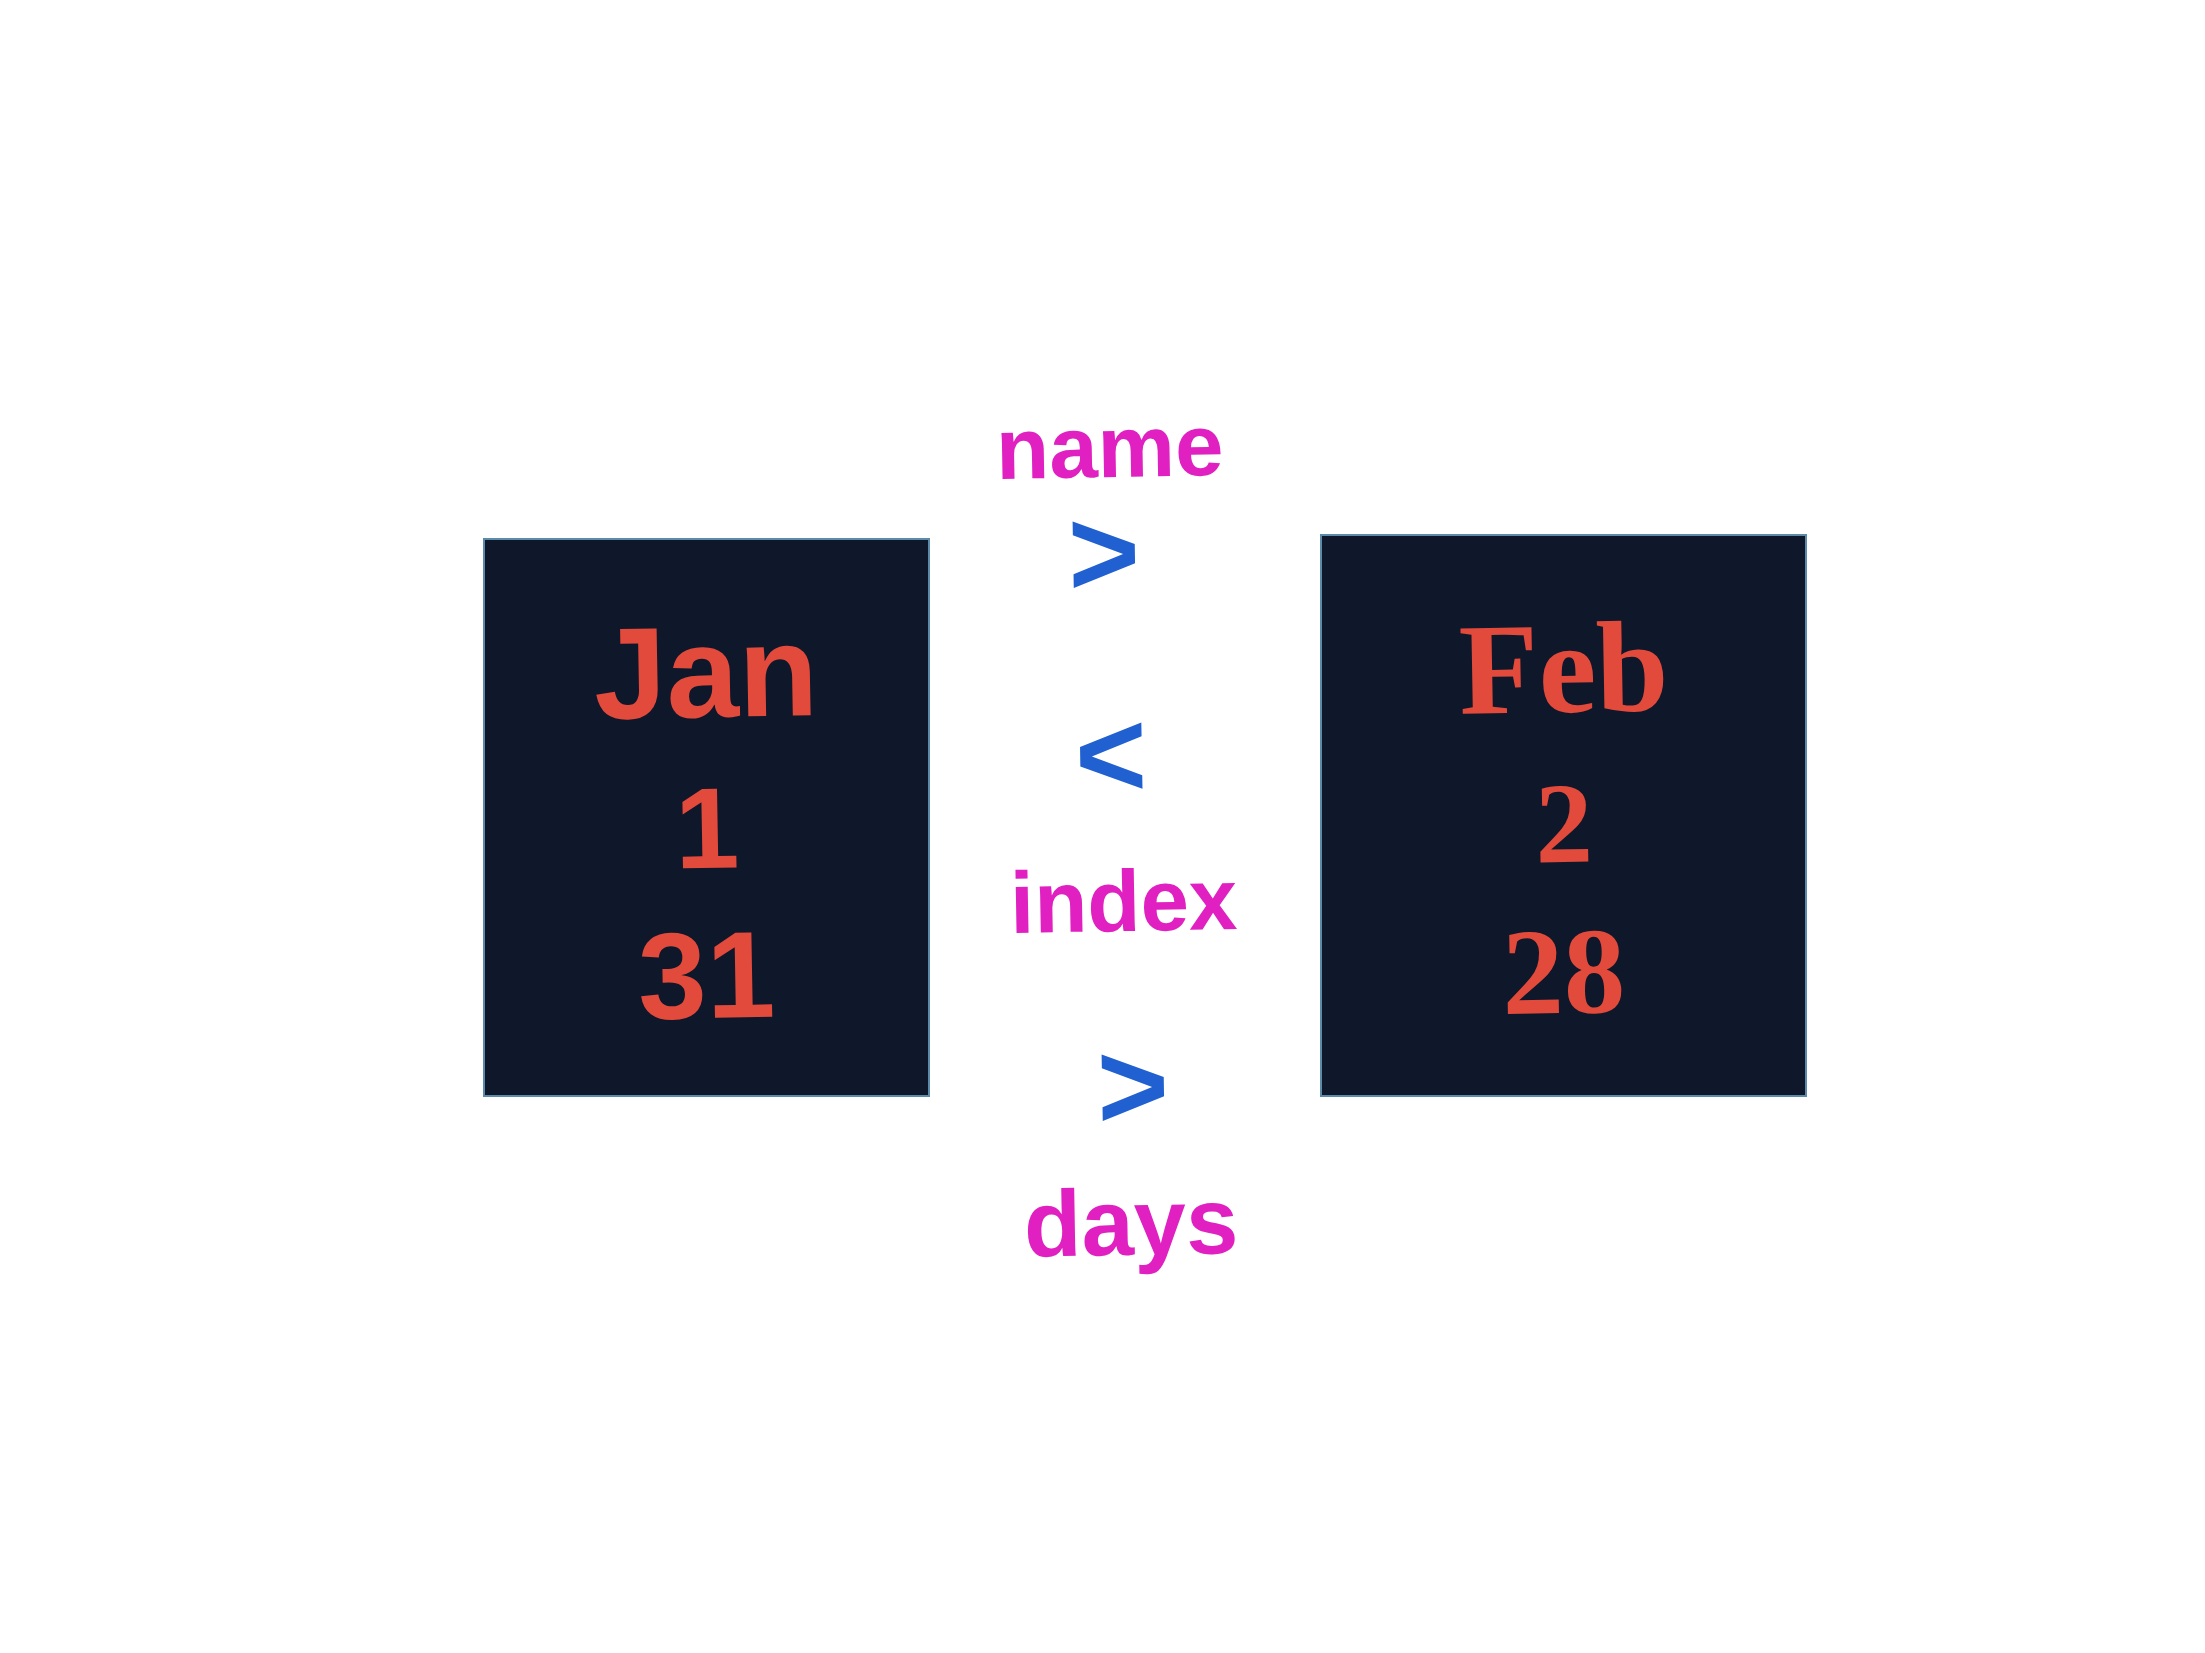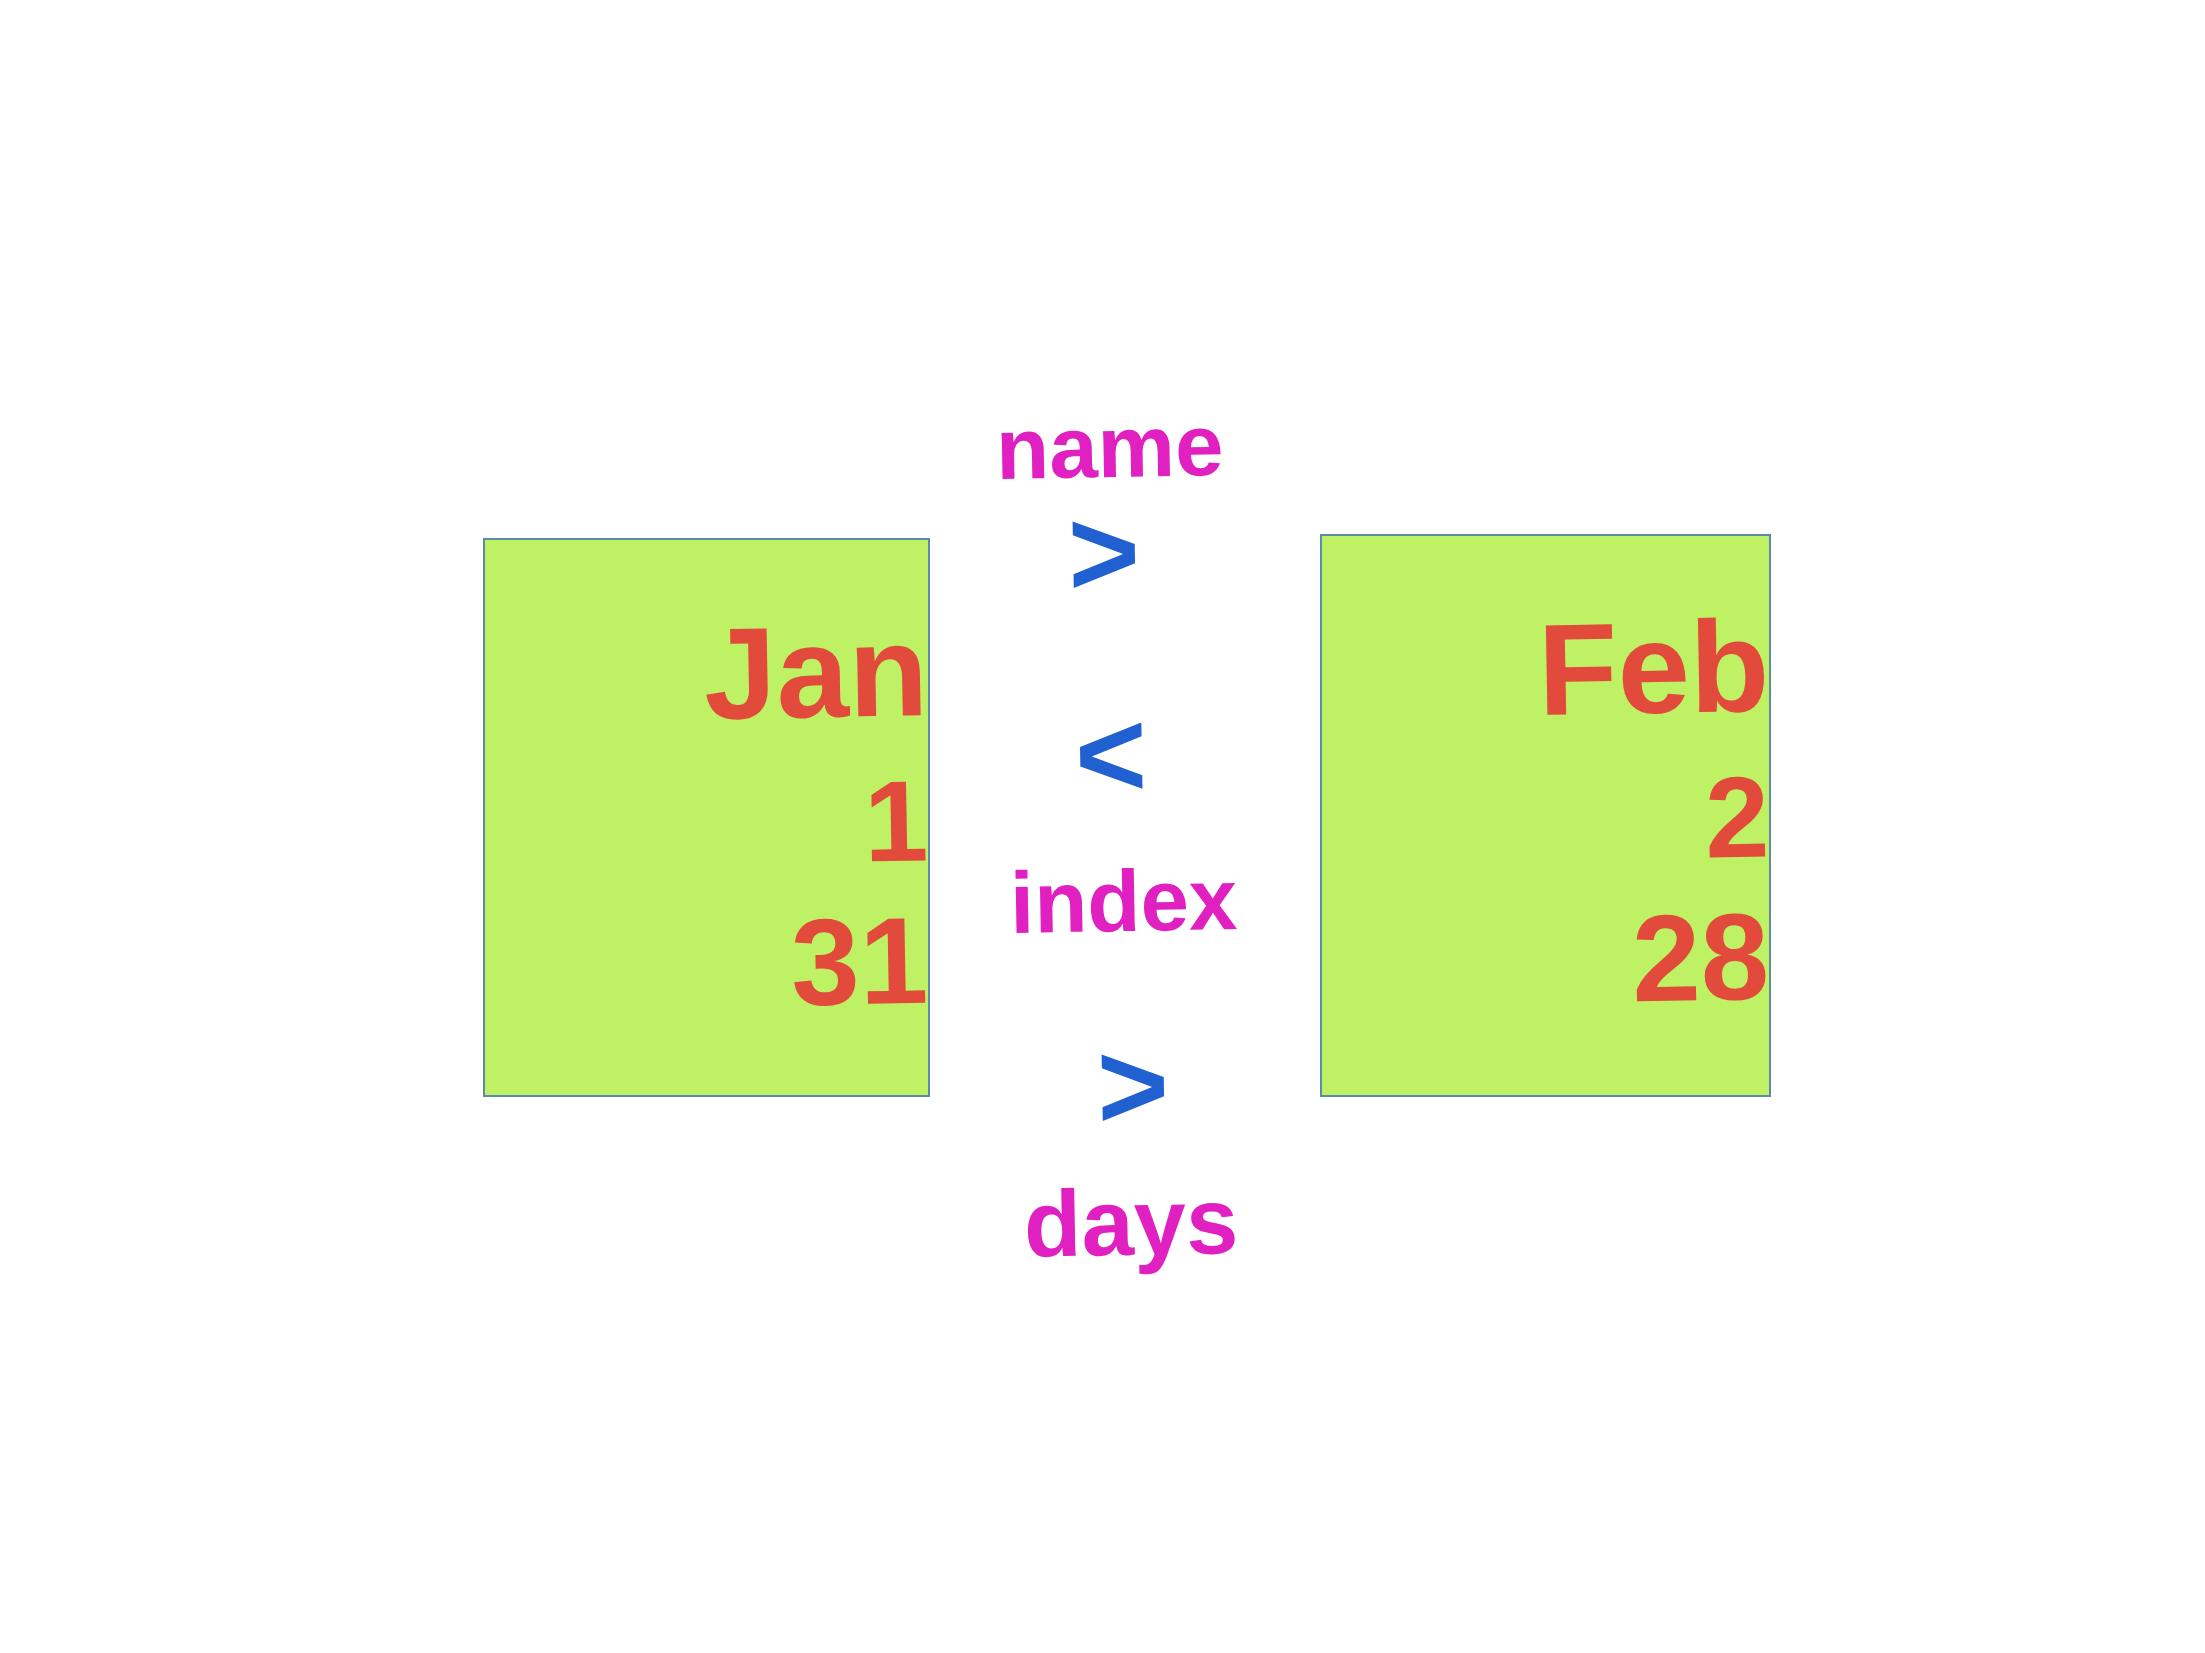--- a/index.html
+++ b/index.html
@@ -14,39 +14,41 @@
       position: relative;
       font-family: 'Comic Sans MS', cursive, sans-serif;
     }
     .canvas {
       position: relative;
       width: 100%;
       height: 100%;
     }
     .month-box {
       position: absolute;
-      background: #bef264;
+      background: #0f172a;
       border: 2.9px solid #5b8ba8;
       display: flex;
       flex-direction: column;
-      align-items: flex-end;
+      align-items: center;
       justify-content: flex-start;
       padding-top: 58px;
+      gap: 7px;
     }
     .month-box-left {
       left: 483px;
       top: 538px;
       width: 447px;
       height: 559px;
     }
     .month-box-right {
       left: 1320px;
       top: 534px;
-      width: 451px;
+      width: 487px;
       height: 563px;
+      font-family: Liberation Serif, serif;
     }
     .box-text {
       color: #e24a3b;
       font-weight: bold;
       text-align: center;
       line-height: 1.15;
     }
     .month-name {
       font-size: 130px;
       margin-bottom: 7.2px;

